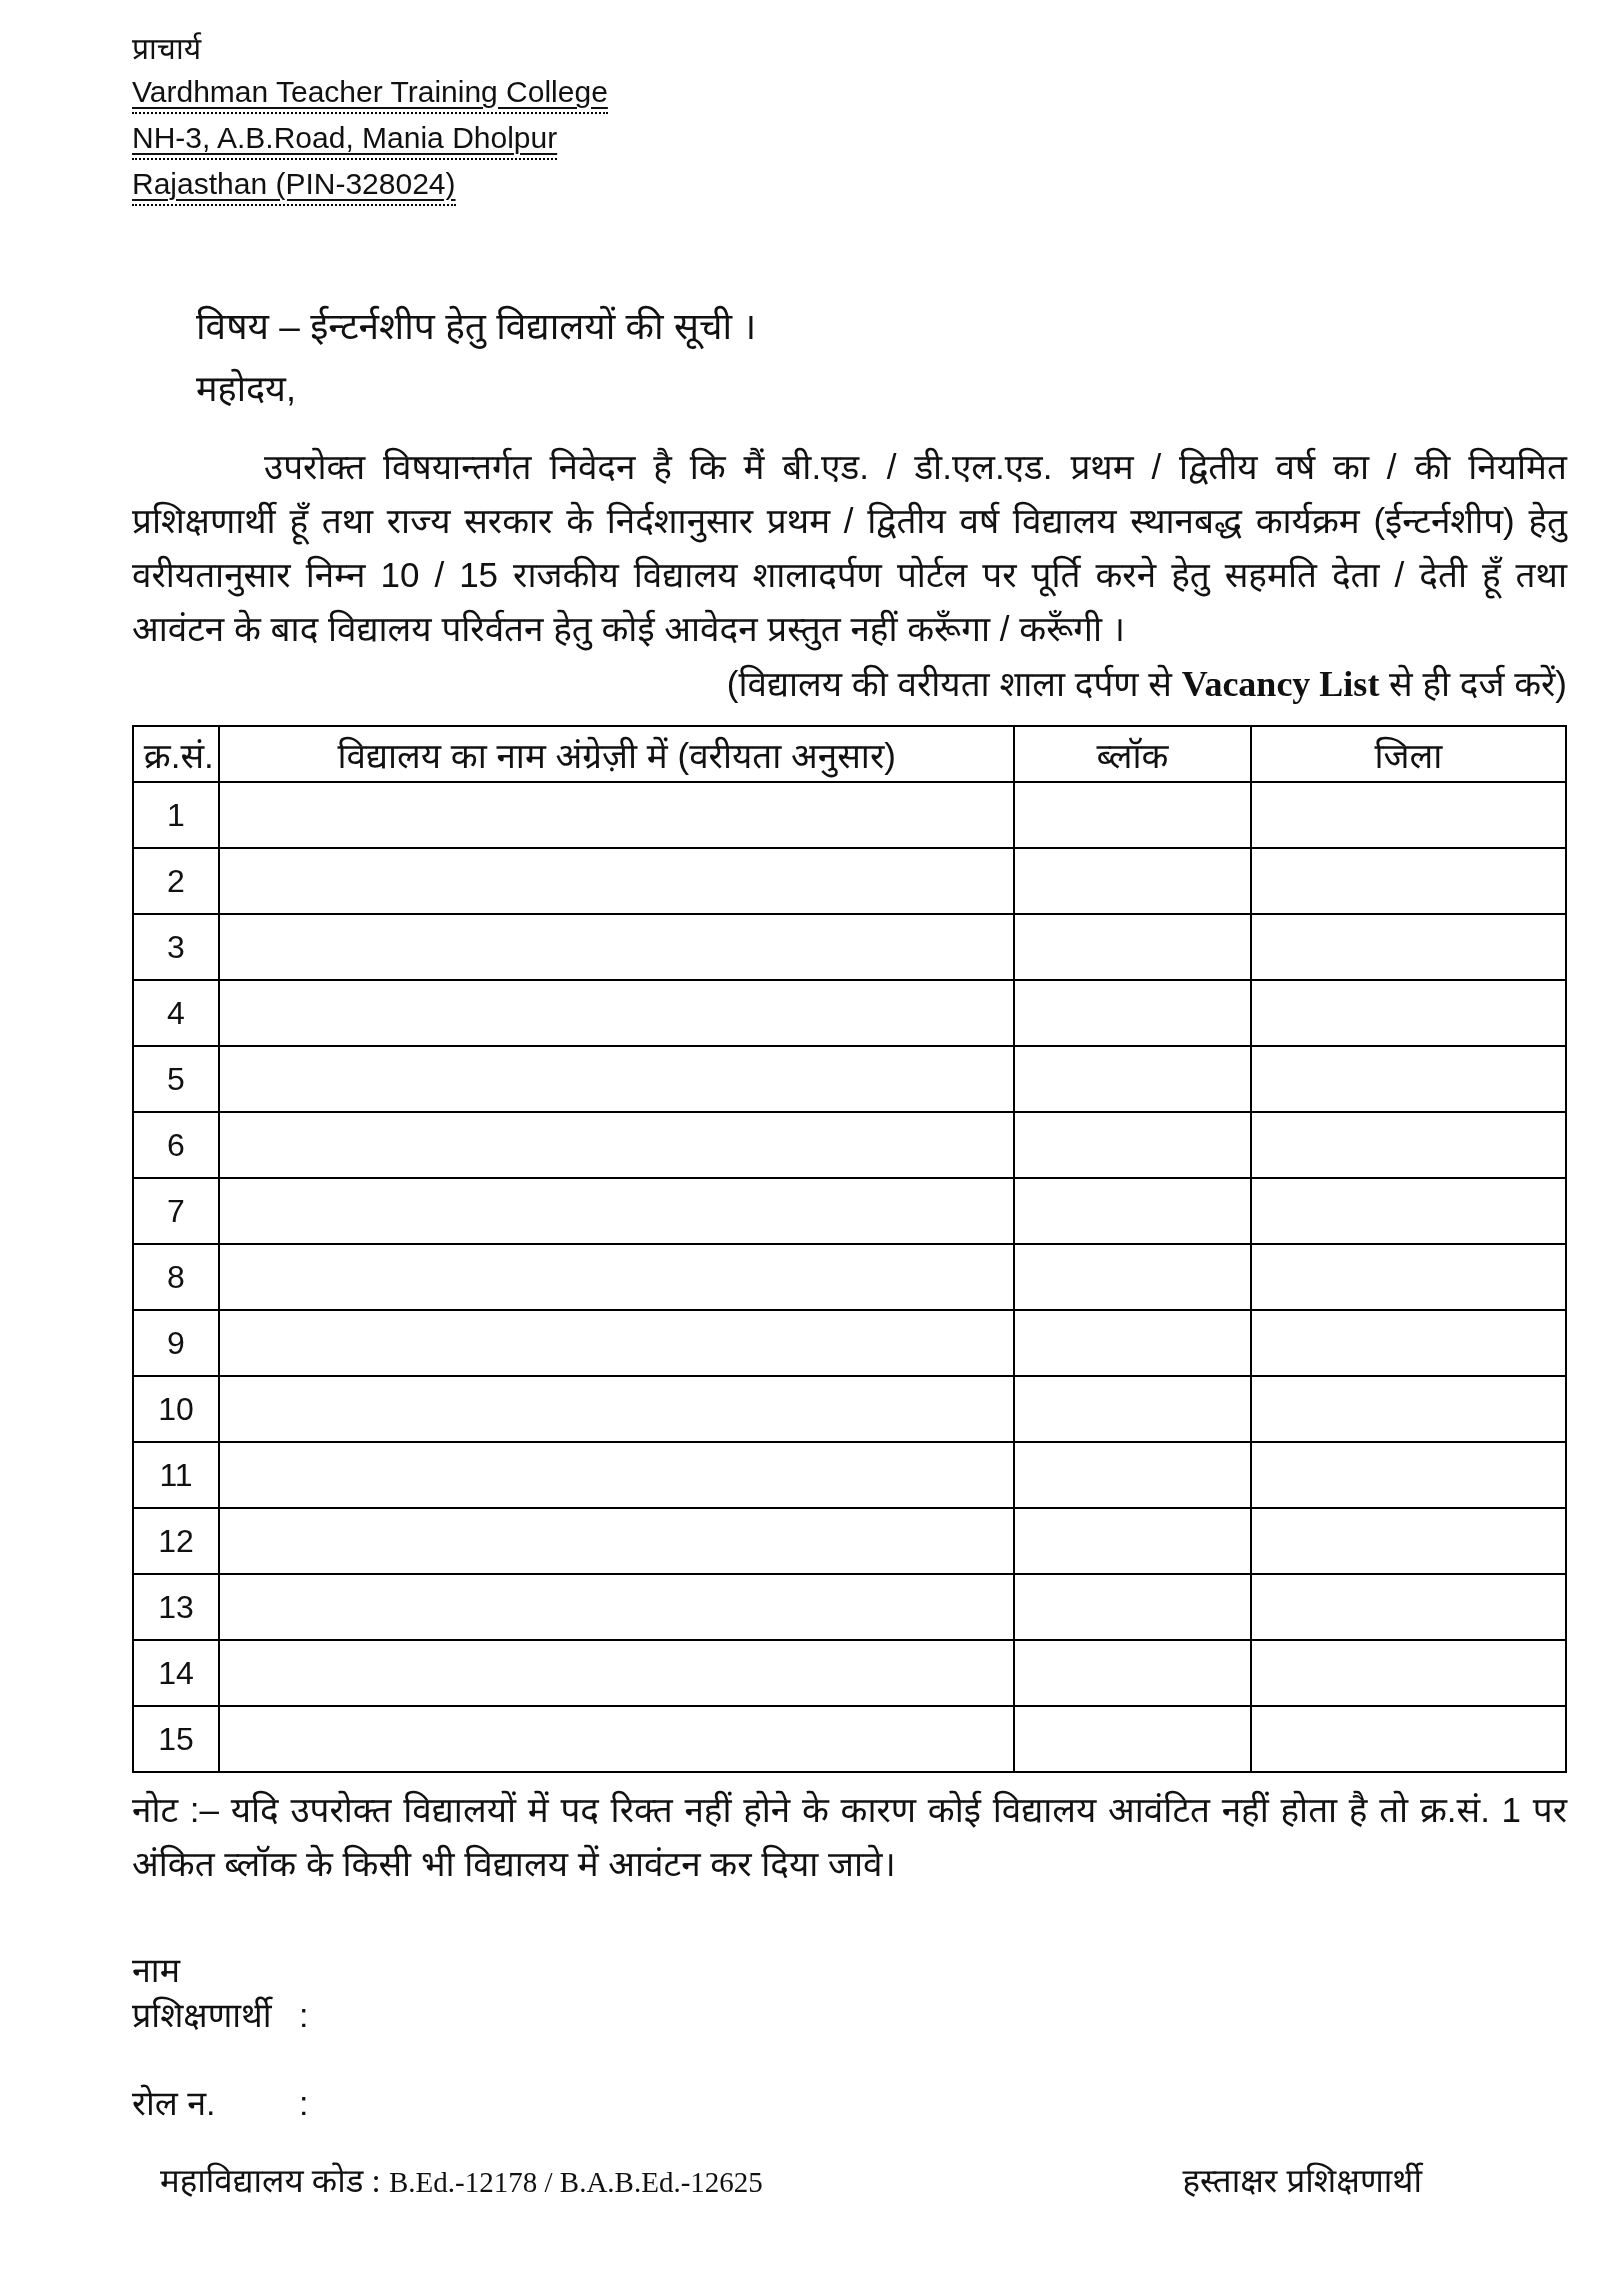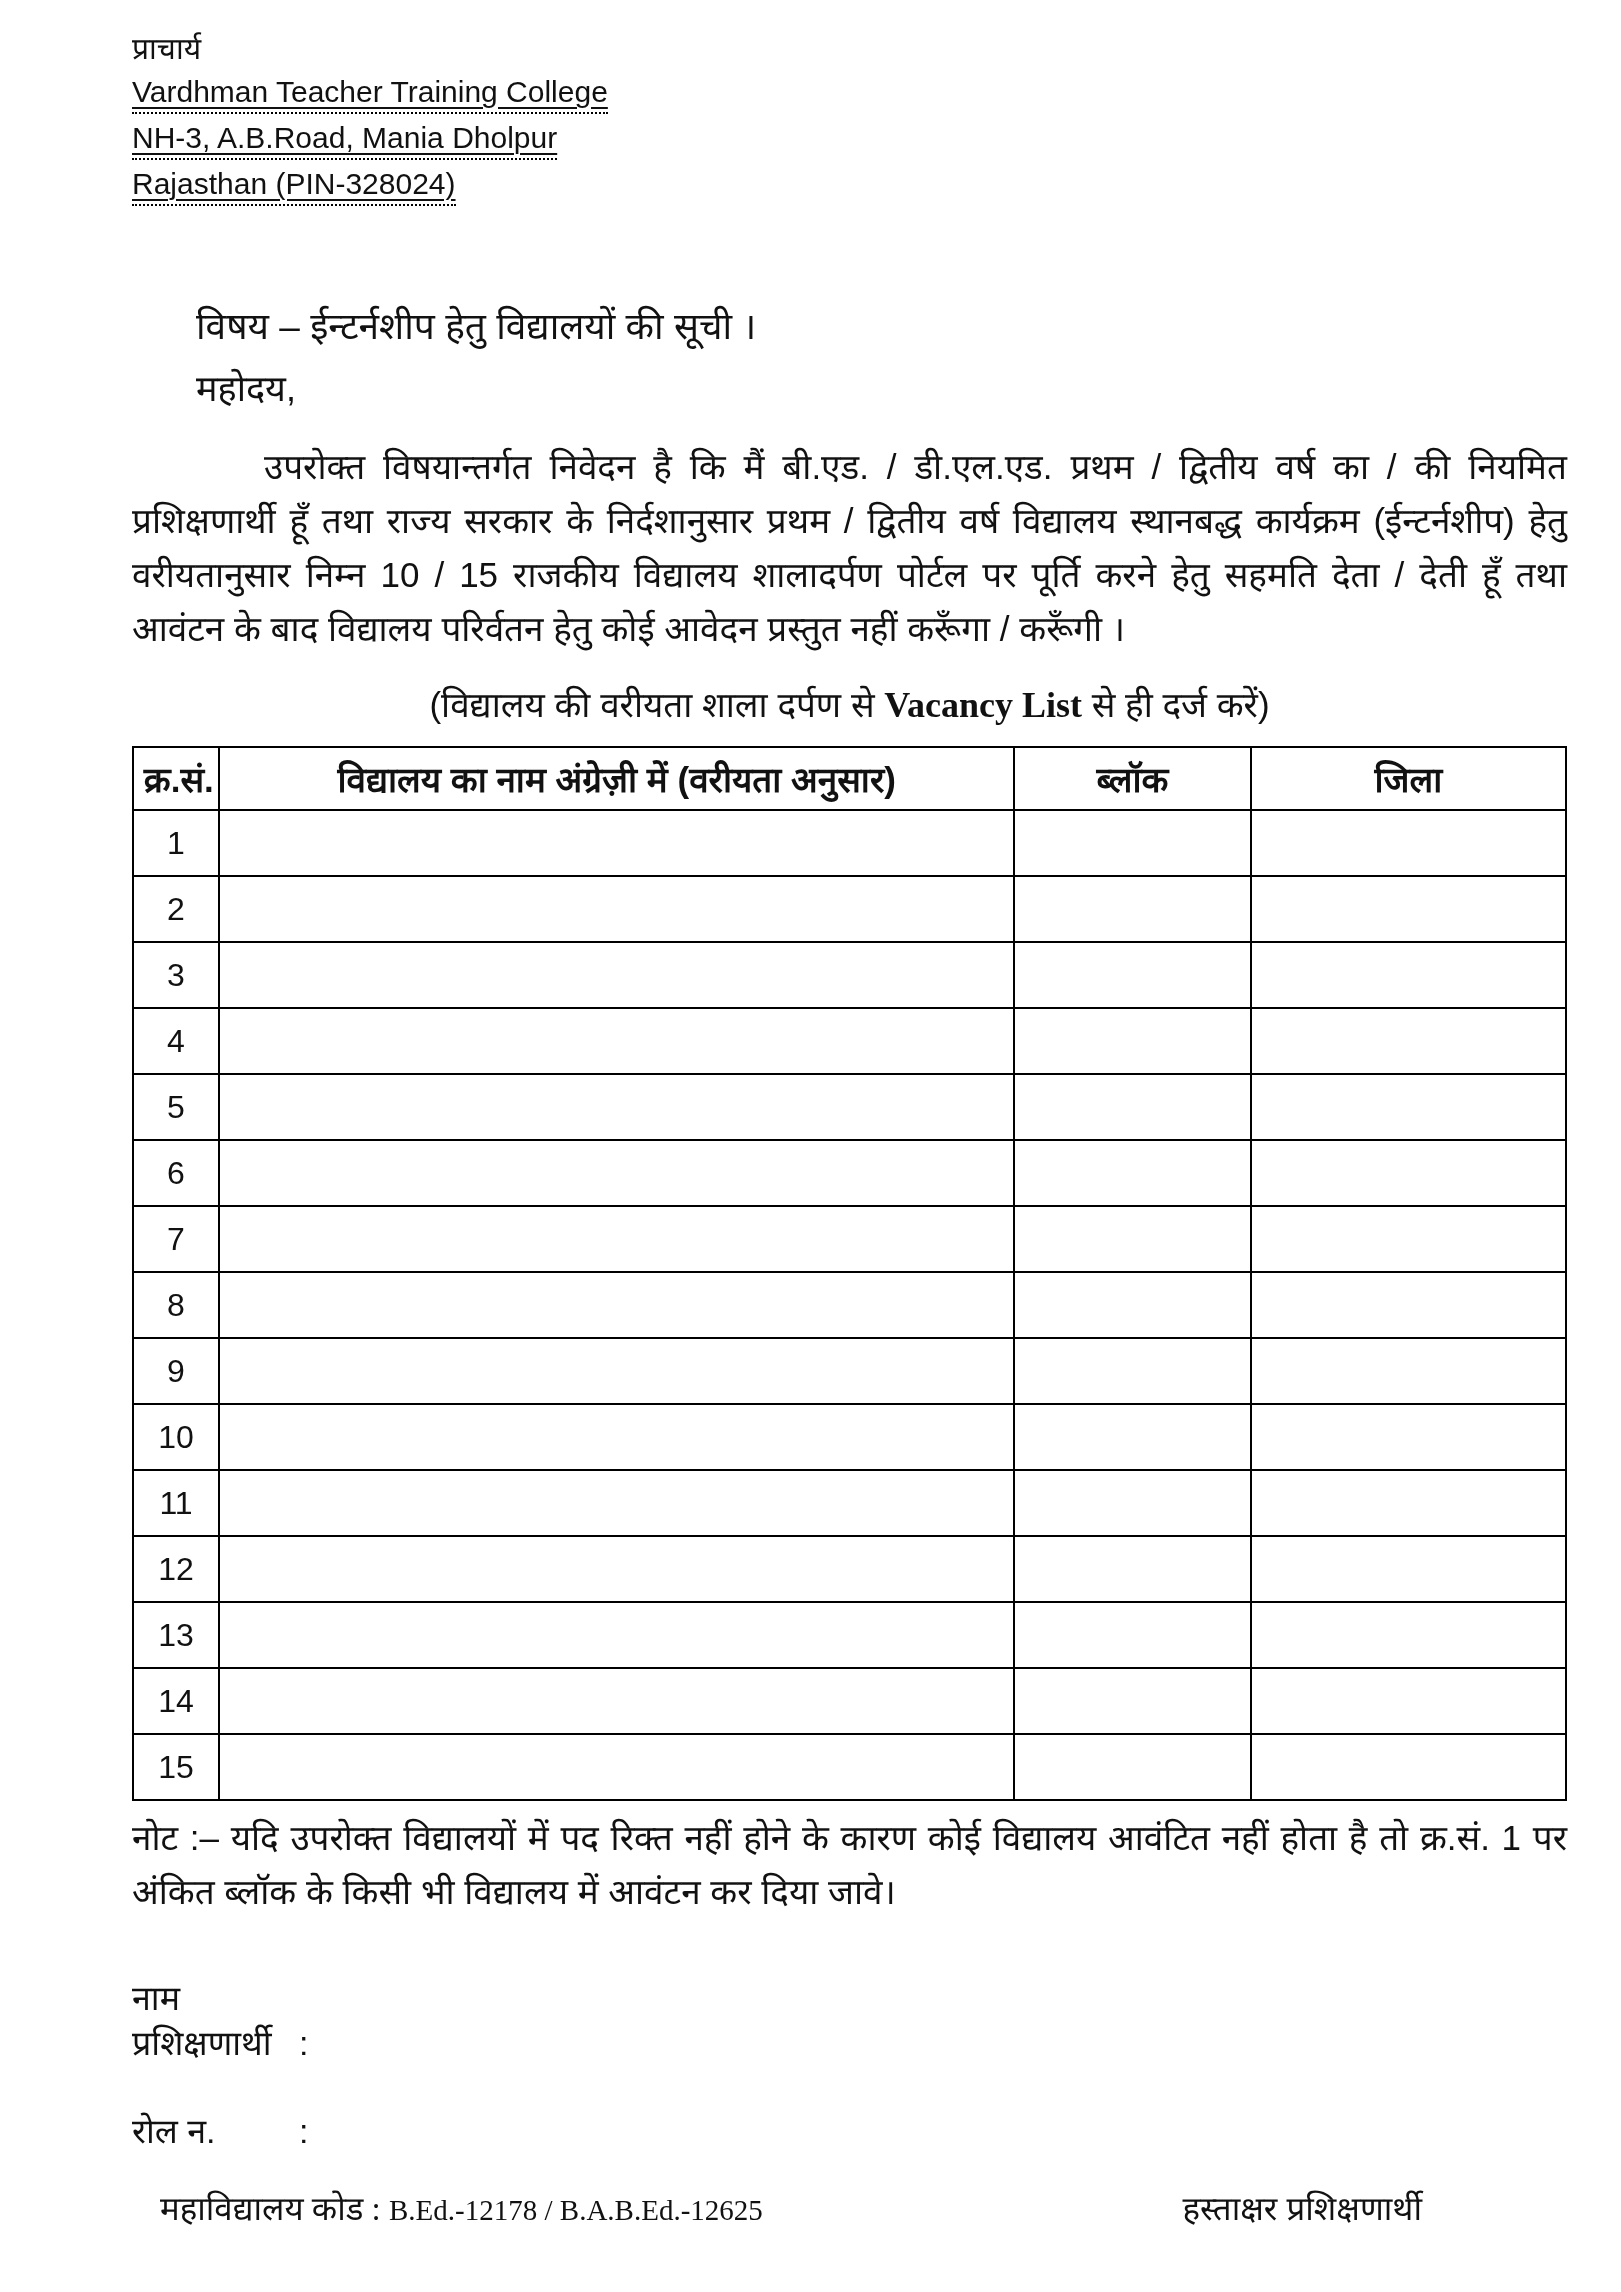--- a/index.html
+++ b/index.html
@@ -31,37 +31,37 @@
   .subject{margin-top:97px;margin-left:64px;font-size:37px;line-height:47px;}
   .salutation{margin-top:15.7px;margin-left:64px;font-size:36px;line-height:47px;}
   
   .body-para{
     margin:27.4px 0 0 0;
     font-size:35px;line-height:54px;
     text-align:justify;
     text-indent:132px;
   }
   
-  .caption{margin-top:23px;text-align:center;font-size:35px;line-height:51px;}
+  .caption{margin-top:2px;text-align:right;font-size:35px;line-height:51px;}
   .caption .vb{font-family:"Liberation Serif","DejaVu Serif",serif;font-weight:bold;font-size:36px;}
   
   table.pref{
     margin-top:15.7px;
     width:100%;
     border-collapse:collapse;
     table-layout:fixed;
   }
   table.pref th, table.pref td{
     border:2.9px solid #000;
     padding:0 9.8px;
     box-sizing:border-box;
   }
   table.pref th{
-    height:63px;
-    font-size:35px;font-weight:bold;
+    height:56px;
+    font-size:35px;font-weight:normal;
     text-align:center;vertical-align:middle;
   }
   table.pref td{
     height:66px;
     font-size:32px;
     vertical-align:middle;
   }
   td.sn{text-align:center;}
   col.c-sn{width:6%;}
   col.c-name{width:55.5%;}

